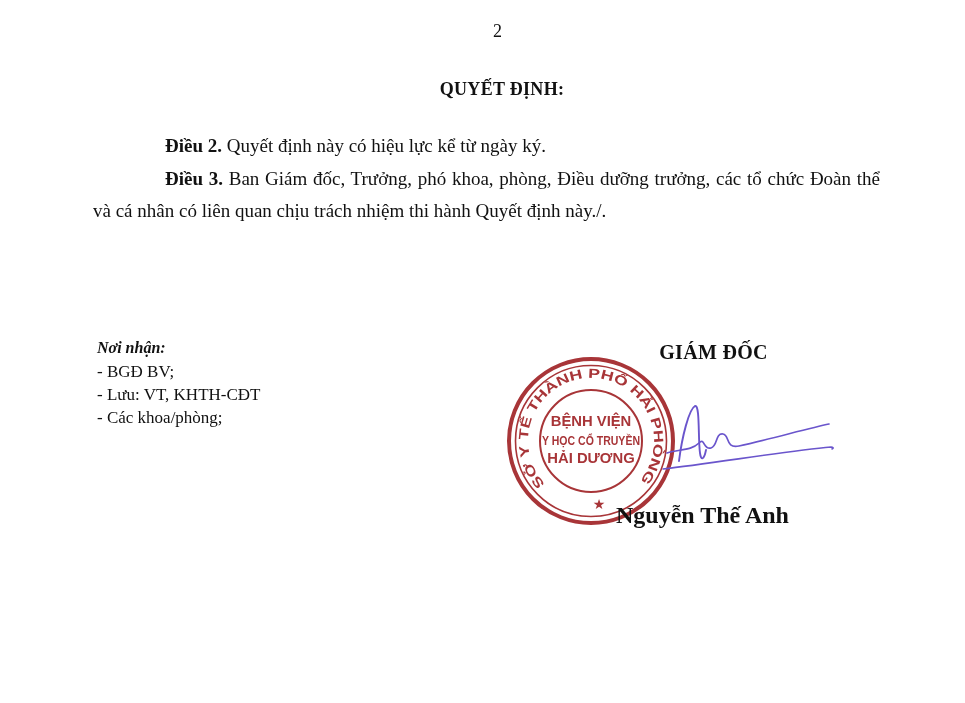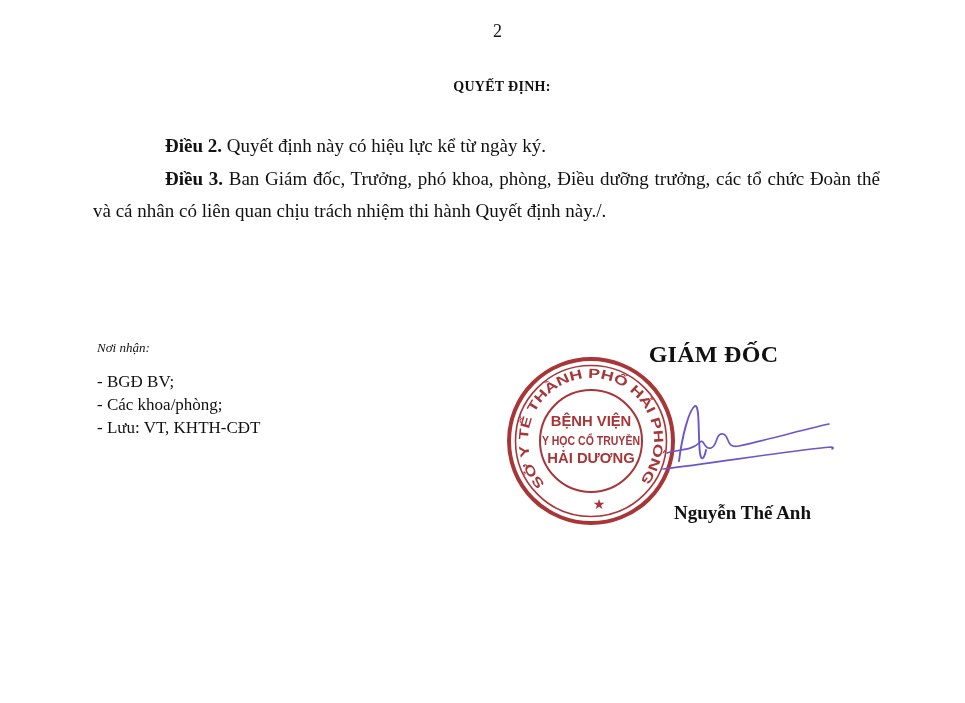--- a/index.html
+++ b/index.html
@@ -6,42 +6,42 @@
   .page{
     position:relative;width:965px;height:703px;background:#ffffff;overflow:hidden;
     font-family:"Liberation Serif","DejaVu Serif",serif;color:#111;
   }
   .page-number{
     position:absolute;top:21px;left:30px;width:935px;text-align:center;
     font-size:18px;
   }
   .doc-heading{
     position:absolute;top:79px;left:39px;width:926px;text-align:center;
-    font-weight:bold;font-size:14px;letter-spacing:.3px;
+    font-weight:bold;font-size:18px;letter-spacing:.3px;
   }
   .articles{
     position:absolute;left:93px;top:120px;width:787px;
   }
   .articles p{
     margin:0;font-size:19px;line-height:32.5px;text-align:justify;text-indent:72px;
   }
   .articles p.article-2{margin-top:10px;}
   .articles p.article-3{margin-top:0;}
   .article-label{font-weight:bold;}
   .recipients{
     position:absolute;left:97px;top:336px;font-size:17px;line-height:23px;
   }
-  .recipients-label{font-weight:normal;font-style:italic;font-size:13px;margin-bottom:11px;}
+  .recipients-label{font-weight:bold;font-style:italic;font-size:16px;margin-bottom:1px;}
   .director-title{
     position:absolute;left:616px;top:341px;width:195px;text-align:center;
-    font-weight:bold;font-size:24px;letter-spacing:.3px;
+    font-weight:bold;font-size:20px;letter-spacing:.3px;
   }
   .signer-name{
-    position:absolute;left:616px;top:502px;width:195px;text-align:right;
-    font-weight:bold;font-size:19px;
+    position:absolute;left:616px;top:502px;width:195px;text-align:left;
+    font-weight:bold;font-size:24px;
   }
   .stamp{
     position:absolute;left:505px;top:355px;width:172px;height:172px;
     font-family:"Liberation Sans","DejaVu Sans",sans-serif;
   }
   .signature{
     position:absolute;left:655px;top:395px;width:185px;height:85px;
   }
 </style>
 </head>
@@ -54,22 +54,22 @@
   <div class="doc-heading">QUYẾT ĐỊNH:</div>
 
   <div class="articles">
     <p class="article-2"><span class="article-label">Điều 2.</span><span> Quyết định này có hiệu lực kể từ ngày ký.</span></p>
     <p class="article-3"><span class="article-label">Điều 3.</span><span> Ban Giám đốc, Trưởng, phó khoa, phòng, Điều dưỡng trưởng, các tổ chức Đoàn thể và cá nhân có liên quan chịu trách nhiệm thi hành Quyết định này./.</span></p>
   </div>
 
   <div class="recipients">
     <div class="recipients-label">Nơi nhận:</div>
     <div>- BGĐ BV;</div>
+    <div>- Lưu: VT, KHTH-CĐT</div>
     <div>- Các khoa/phòng;</div>
-    <div>- Lưu: VT, KHTH-CĐT</div>
   </div>
 
   <div class="director-title">GIÁM ĐỐC</div>
 
   <svg class="stamp" viewBox="-86 -86 172 172">
     <circle cx="0" cy="0" r="82" fill="none" stroke-width="4" stroke="#a83538"></circle>
     <circle cx="0" cy="0" r="75.5" fill="none" stroke-width="1.6" stroke="#a83538"></circle>
     <circle cx="0" cy="0" r="51" fill="none" stroke-width="2" stroke="#a83538"></circle>
     <path id="arcPath" d="M -44.5 44.5 A 63 63 0 1 1 44.5 44.5" fill="none" stroke="none"></path>
     <text font-size="13.2" font-weight="bold" fill="#a83538"><textPath href="#arcPath" startOffset="2" textLength="288" lengthAdjust="spacingAndGlyphs">SỞ Y TẾ THÀNH PHỐ HẢI PHÒNG</textPath></text>

